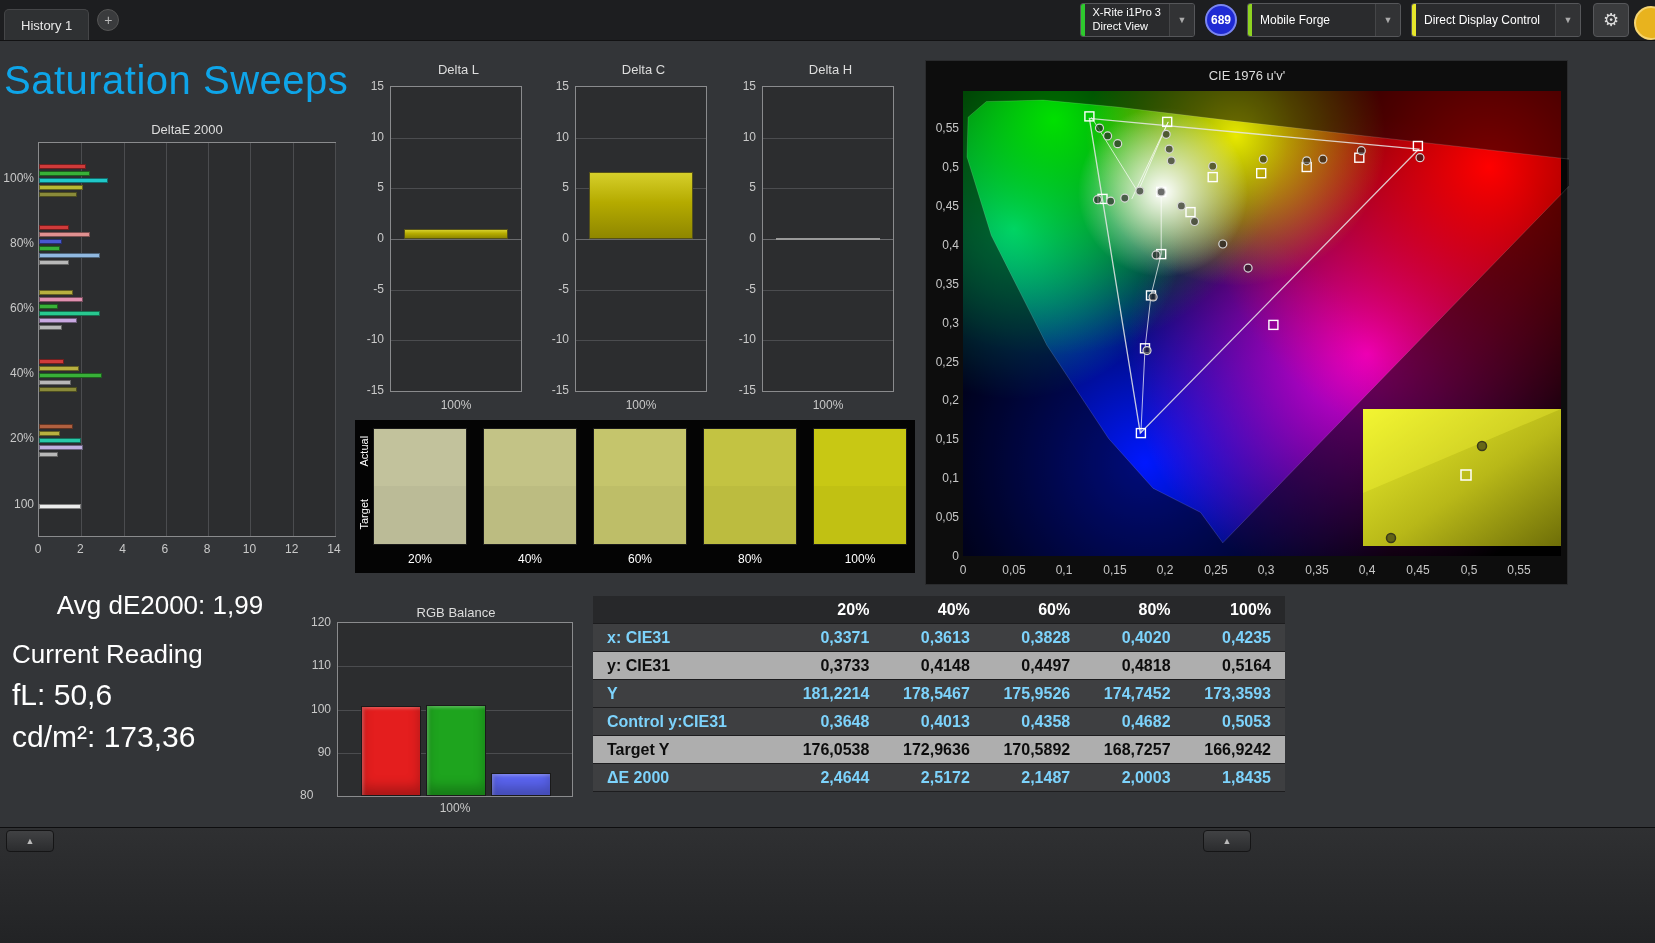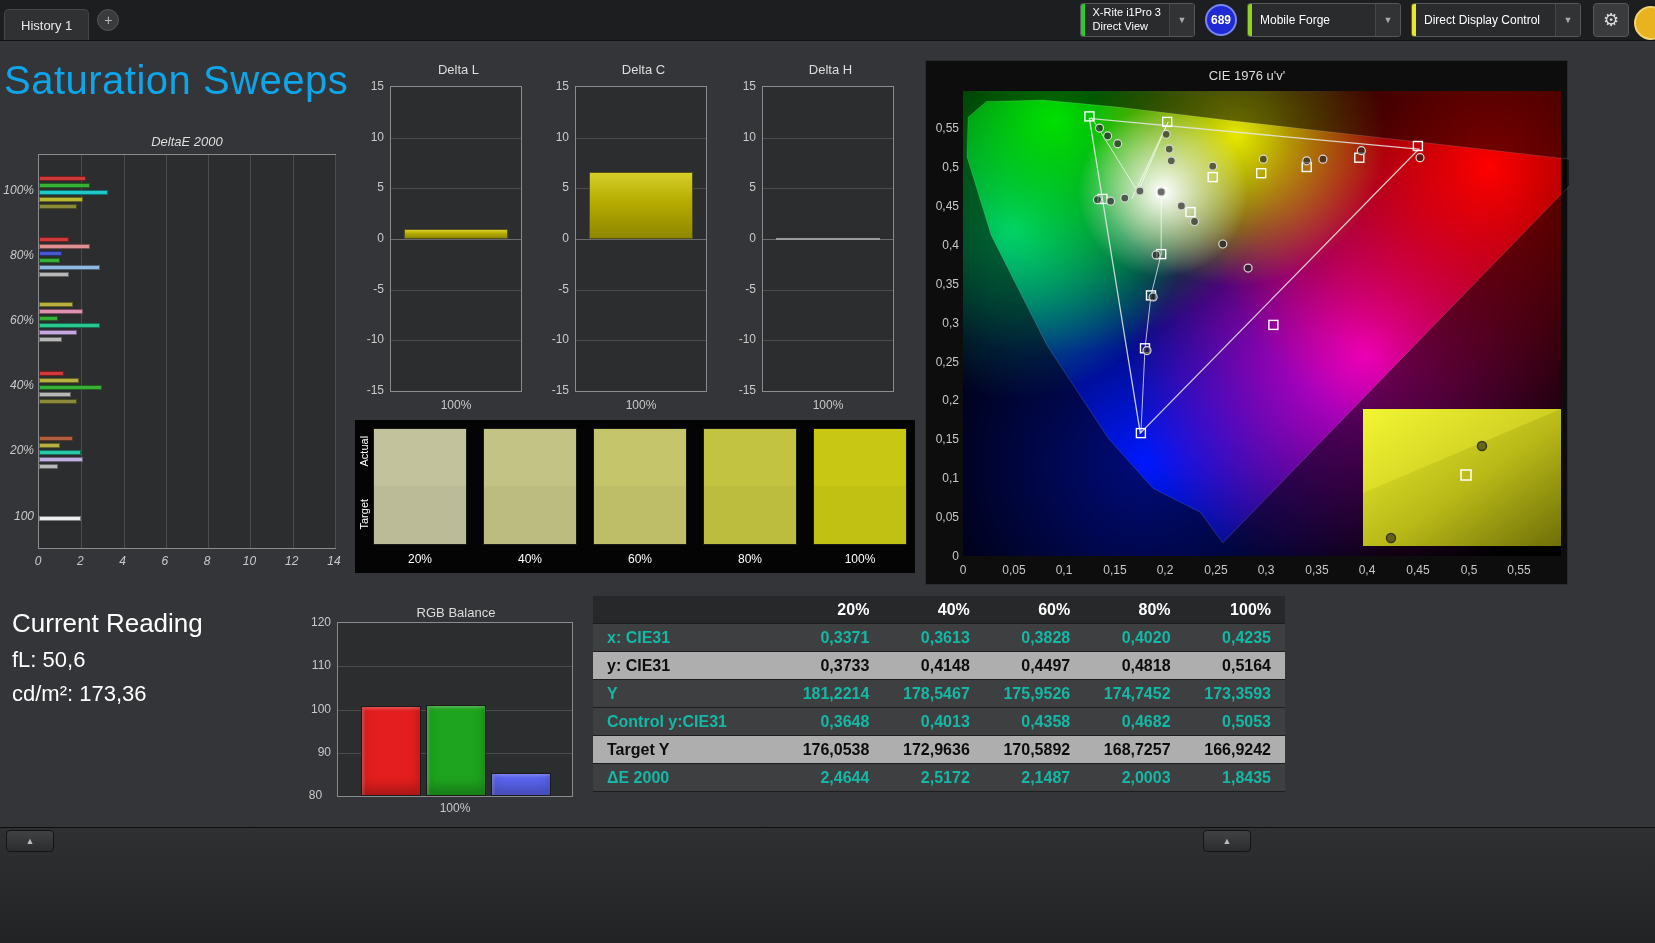--- a/index.html
+++ b/index.html
@@ -28,33 +28,33 @@
   .partial-circle{position:absolute;right:-13px;top:6px;width:30px;height:30px;border-radius:50%;
            background:#e8b31e;border:2px solid #f5d470;}
 
   
   #page-title{position:absolute;left:4px;top:58px;font-size:40px;font-weight:400;color:#0ea5e9;letter-spacing:.5px;}
   #readings{position:absolute;left:0;top:590px;width:320px;color:#fff;}
   .rd-center{text-align:center;font-size:26px;margin-bottom:8px;}
   .rd-head{font-size:26px;margin:18px 0 6px 12px;}
   .rd-line{font-size:24px;margin:4px 0 4px 12px;}
   .rd-line .gap{display:inline-block;width:46px;}
-  .rd-small{font-size:22px;margin:8px 0 2px 12px;}
+  .rd-small{font-size:30px;margin:8px 0 2px 12px;}
 
   
   .chart-title{font-size:13px;color:#ddd;text-align:center;height:18px;}
   .plotbox{position:absolute;background:#2c2d2f;border:1px solid #8a8b8d;box-sizing:border-box;}
   .gridh,.gridv{position:absolute;background:#4b4c4f;}
   .gridh{left:0;right:0;height:1px;}
   .gridv{top:0;bottom:0;width:1px;}
   .tick-label{position:absolute;font-size:12px;color:#c9c9c9;}
   .bar{position:absolute;box-sizing:border-box;}
 
   
-  #deltae{position:absolute;left:0;top:134px;width:336px;height:440px;font-style:italic;}
+  #deltae{position:absolute;left:0;top:122px;width:336px;height:440px;}
   #deltae .chart-title{padding-left:38px;}
   #deltae-plot{left:38px;top:20px;width:298px;height:395px;}
   
   .dchart{position:absolute;top:62px;width:175px;height:360px;}
   .dchart .chart-title{padding-left:38px;}
   .dplot{left:38px;top:24px;width:132px;height:306px;}
   .dxlabel{position:absolute;top:336px;left:38px;width:132px;text-align:center;font-size:12px;color:#c9c9c9;}
   
   #rgbchart{position:absolute;left:300px;top:605px;width:275px;height:220px;}
   #rgbchart .chart-title{padding-left:37px;}
@@ -73,21 +73,21 @@
   #cie-panel{position:absolute;left:925px;top:60px;width:643px;height:525px;background:#0d0d0d;border:1px solid #2a2b2d;box-sizing:border-box;}
 
   
   #tablewrap{position:absolute;left:593px;top:596px;width:692px;}
   table{border-collapse:collapse;width:100%;font-size:16px;}
   th,td{padding:3px 14px 3px 8px;height:21px;border-bottom:1px solid #1d1d1f;white-space:nowrap;}
   thead th{background:#27282a;color:#fff;font-weight:bold;text-align:right;}
   thead th:first-child{width:168px;}
   td{text-align:right;font-weight:bold;}
   td.rowlabel{text-align:left;padding-left:14px;}
-  tr.dark td{background:#3e3f41;color:#14b8a6;}
+  tr.dark td{background:#3e3f41;color:#7dd3fc;}
   tr.light td{background:#aeaeae;color:#0d0d0d;}
 
   
   #bottombar{position:absolute;left:0;top:827px;width:1655px;height:116px;
              background:linear-gradient(#2f3032,#222325);border-top:1px solid #0e0e0f;}
   .chev-btn{position:absolute;width:46px;height:20px;background:linear-gradient(#414244,#2b2c2e);
             border:1px solid #151516;border-radius:4px;color:#bbb;font-size:9px;
             display:flex;align-items:center;justify-content:center;}
 </style>
 </head>
@@ -382,20 +382,23 @@
           <rect x="437" y="348" width="198" height="137" fill="url(#insetG)"></rect>
           <polygon points="437,348 635,348 437,432" fill="rgba(255,255,60,.28)"></polygon>
           <rect x="535" y="409" width="10" height="10" fill="none" stroke="#fff" stroke-width="1.5"></rect>
           <circle cx="556" cy="385" r="4.5" fill="rgba(40,40,20,.6)" stroke="#3a3a1a" stroke-width="1.5"></circle>
           <circle cx="465" cy="477" r="4.5" fill="rgba(40,40,20,.6)" stroke="#3a3a1a" stroke-width="1.5"></circle>
         </g>
       </svg>
   </div>
 
   <div id="readings">
+    <div class="rd-center">
+      <span>Avg dE2000:</span> <span>1,99</span>
+    </div>
     <div class="rd-head">Current Reading</div>
     <div class="rd-small">
       <span>fL:</span> <span>50,6</span>
     </div>
     <div class="rd-small">
       <span>cd/m²:</span> <span>173,36</span>
     </div>
   </div>
 
   <div id="rgbchart">
@@ -406,21 +409,21 @@
         <div class="gridh" style="top: 129.75px;"></div>
         <div class="bar" style="left: 23px; width: 60px; height: 89.96px; top: 83.04px; background: linear-gradient(rgb(228, 30, 30), rgb(228, 30, 30)); border: 1px solid rgb(26, 26, 26); box-shadow: rgba(0, 0, 0, 0.25) 0px -8px 12px inset, rgba(255, 255, 255, 0.25) 2px 2px 3px inset;"></div>
         <div class="bar" style="left: 88px; width: 60px; height: 90.825px; top: 82.175px; background: linear-gradient(rgb(30, 164, 30), rgb(30, 164, 30)); border: 1px solid rgb(26, 26, 26); box-shadow: rgba(0, 0, 0, 0.25) 0px -8px 12px inset, rgba(255, 255, 255, 0.25) 2px 2px 3px inset;"></div>
         <div class="bar" style="left: 153px; width: 60px; height: 22.9225px; top: 150.078px; background: linear-gradient(rgb(90, 100, 240), rgb(90, 100, 240)); border: 1px solid rgb(26, 26, 26); box-shadow: rgba(0, 0, 0, 0.25) 0px -8px 12px inset, rgba(255, 255, 255, 0.25) 2px 2px 3px inset;"></div>
       </div>
     <div id="rgb-ylabels">
         <div class="tick-label" style="left: 0px; top: 10px; width: 31px; text-align: right;">120</div>
         <div class="tick-label" style="left: 0px; top: 53.25px; width: 31px; text-align: right;">110</div>
         <div class="tick-label" style="left: 0px; top: 96.5px; width: 31px; text-align: right;">100</div>
         <div class="tick-label" style="left: 0px; top: 139.75px; width: 31px; text-align: right;">90</div>
-        <div class="tick-label" style="left: 0px; top: 183px; width: 31px; text-align: center;">80</div>
+        <div class="tick-label" style="left: 0px; top: 183px; width: 31px; text-align: left;">80</div>
       </div>
     <div id="rgb-xlabel">100%</div>
   </div>
 
   <div id="tablewrap">
     <table id="data-table">
         <thead>
           <tr>
             <th></th>
             <th>20%</th>

